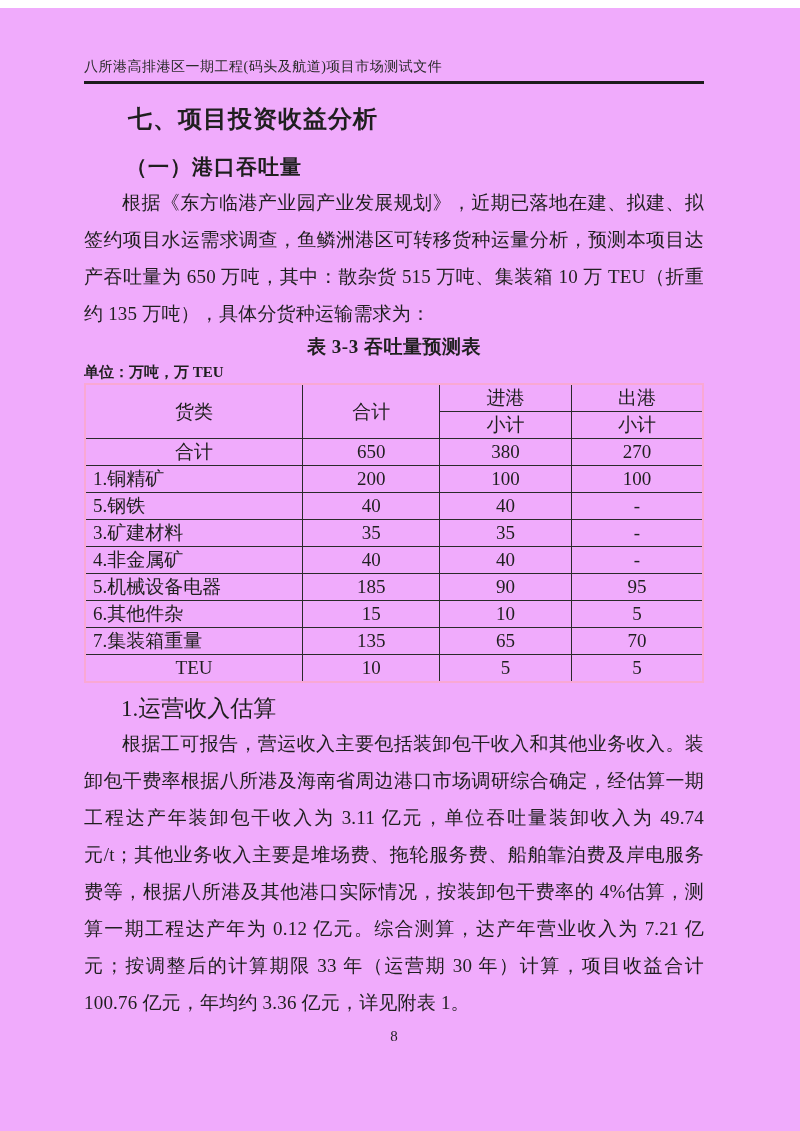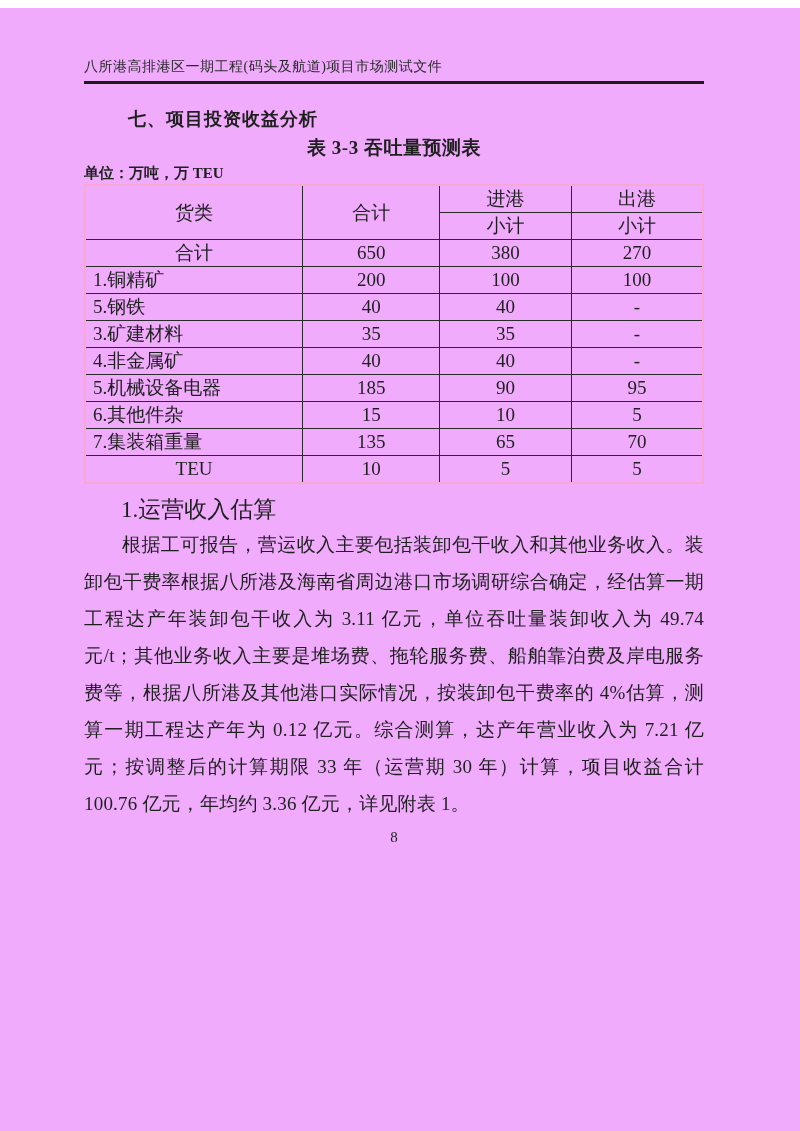--- a/index.html
+++ b/index.html
@@ -21,21 +21,21 @@
     letter-spacing: 0.5px;
     padding-bottom: 5px;
     border-bottom: 3px solid #1c1c1c;
     line-height: 18px;
     color: #2a2a2a;
   }
   
   .h1 {
     margin: 21px 0 0 44px;
     font-family: "Liberation Sans", "DejaVu Sans", sans-serif;
-    font-size: 18px;
+    font-size: 24px;
     font-weight: 700;
     line-height: 28px;
     letter-spacing: 1px;
   }
   .h2 {
     margin: 20px 0 0 42px;
     font-family: "Liberation Sans", "DejaVu Sans", sans-serif;
     font-size: 21px;
     font-weight: 700;
     line-height: 27px;
@@ -109,21 +109,23 @@
 <body>
 
 <div class="page">
 
   <div class="doc-header">
     <span>八所港高排港区一期工程(码头及航道)项目市场测试文件</span>
   </div>
 
   <div class="h1">七、项目投资收益分析</div>
 
-
+  <div class="h2">（一）港口吞吐量</div>
+
+  <p class="para">根据《东方临港产业园产业发展规划》，近期已落地在建、拟建、拟签约项目水运需求调查，鱼鳞洲港区可转移货种运量分析，预测本项目达产吞吐量为 650 万吨，其中：散杂货 515 万吨、集装箱 10 万 TEU（折重约 135 万吨），具体分货种运输需求为：</p>
 
   <div class="table-title">表 3-3 吞吐量预测表</div>
   <div class="table-unit">单位：万吨，万 TEU</div>
 
   <table class="forecast">
     <colgroup>
       <col class="c-cargo">
         <col class="c-total">
         <col class="c-in">
         <col class="c-out">

